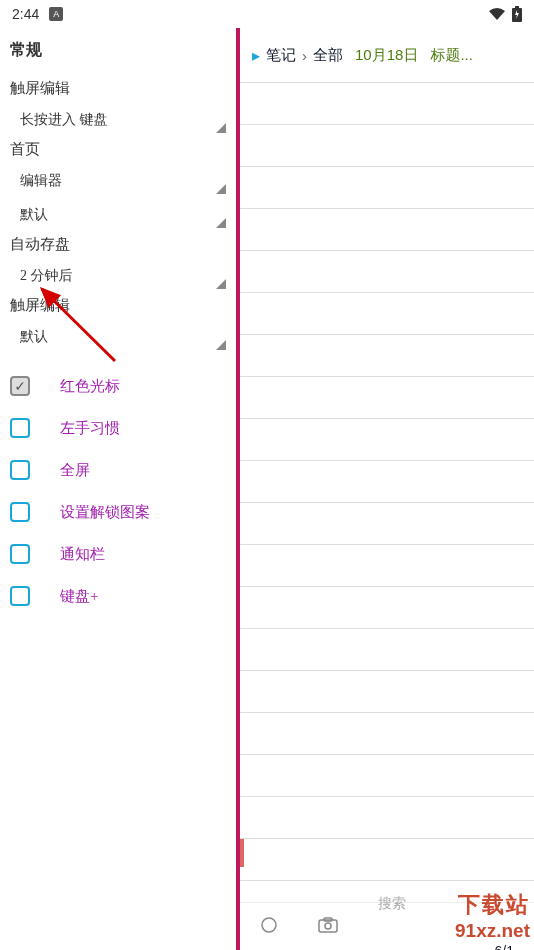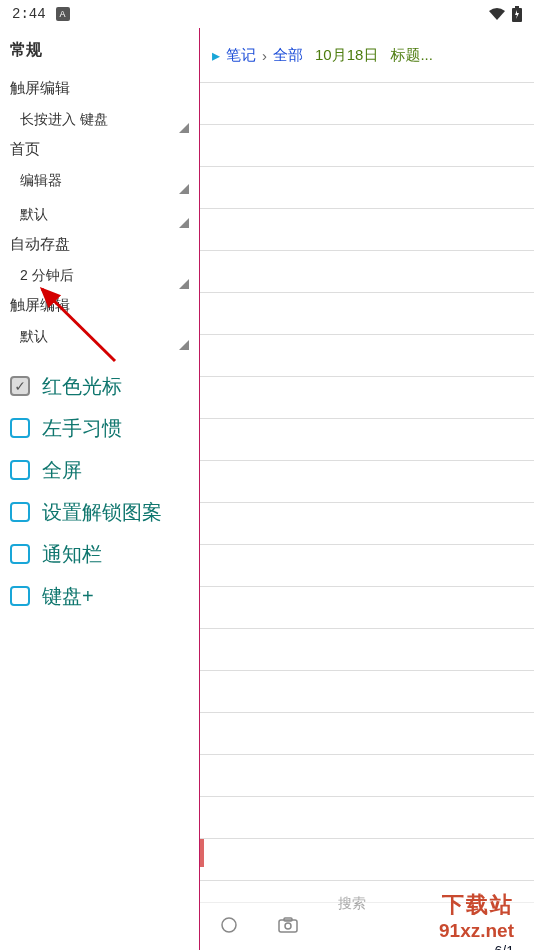--- a/index.html
+++ b/index.html
@@ -12,44 +12,45 @@
       overflow: hidden;
     }
     .status-bar {
       height: 28px;
       display: flex;
       align-items: center;
       padding: 0 12px;
       font-size: 14px;
       color: #333;
     }
-    .status-time { font-weight: 500; font-family: Liberation Mono, monospace; }
+    .status-time { font-weight: 500; }
     .status-icon-a {
       margin-left: 10px;
       width: 14px; height: 14px;
       background: #555;
       color: #fff;
       font-size: 9px;
       display: flex;
       align-items: center;
       justify-content: center;
       border-radius: 2px;
     }
     .status-right { margin-left: auto; display: flex; align-items: center; gap: 6px; }
     .wifi-icon svg, .battery-icon svg { display: block; }
 
     .main-layout {
       display: flex;
       height: calc(100% - 28px);
     }
     .settings-panel {
-      width: 200px;
+      width: 240px;
       padding: 12px 10px 0 10px;
-      border-right: 1px solid #be185d;
-      position: relative;
+      border-right: 4px solid #be185d;
+      position: relative;
+      font-family: Liberation Serif, serif;
     }
     .settings-title {
       font-size: 16px;
       font-weight: 600;
       color: #333;
       margin-bottom: 18px;
     }
     .setting-group { margin-bottom: 6px; }
     .setting-label {
       font-size: 15px;
@@ -88,42 +89,42 @@
       border-radius: 4px;
       display: flex;
       align-items: center;
       justify-content: center;
     }
     .checkbox.checked-gray {
       border-color: #888;
       background: #ddd;
     }
     .checkbox.checked-gray .checkmark { color: #555; font-size: 14px; }
-    .checkbox-label { font-size: 20px; color: #0f766e; }
+    .checkbox-label { font-size: 15px; color: #a21caf; margin-left: 18px; }
 
     .notes-panel {
       flex: 1;
       display: flex;
       flex-direction: column;
       position: relative;
     }
     .notes-header {
       height: 54px;
       display: flex;
       align-items: center;
       padding: 0 12px;
       font-size: 15px;
       gap: 4px;
     }
     .caret-right {
       color: #19a6d8;
       font-size: 16px;
       margin-right: 2px;
     }
-    .breadcrumb { color: #1d4ed8; }
+    .breadcrumb { color: #0f172a; }
     .breadcrumb-sep { color: #666; margin: 0 2px; }
     .note-meta { color: #4d7c0f; margin-left: 8px; }
 
     .lined-area {
       flex: 1;
       position: relative;
       background-image: repeating-linear-gradient(
         to bottom,
         transparent 0px,
         transparent 41px,
@@ -153,21 +154,21 @@
       color: #888;
       position: relative;
     }
     .bb-icon { color: #888; }
     .search-area { display: flex; align-items: flex-start; gap: 20px; flex: 1; }
     .search-text { color: #aaa; }
     .counter { color: #0f172a; margin-left: auto; margin-top: 48px; }
 
     .watermark {
       position: absolute;
-      right: 20px;
+      right: 4px;
       bottom: 8px;
       text-align: right;
       pointer-events: none;
     }
     .wm-top {
       font-size: 22px;
       font-weight: 700;
       color: #c94a2f;
       letter-spacing: 2px;
     }

